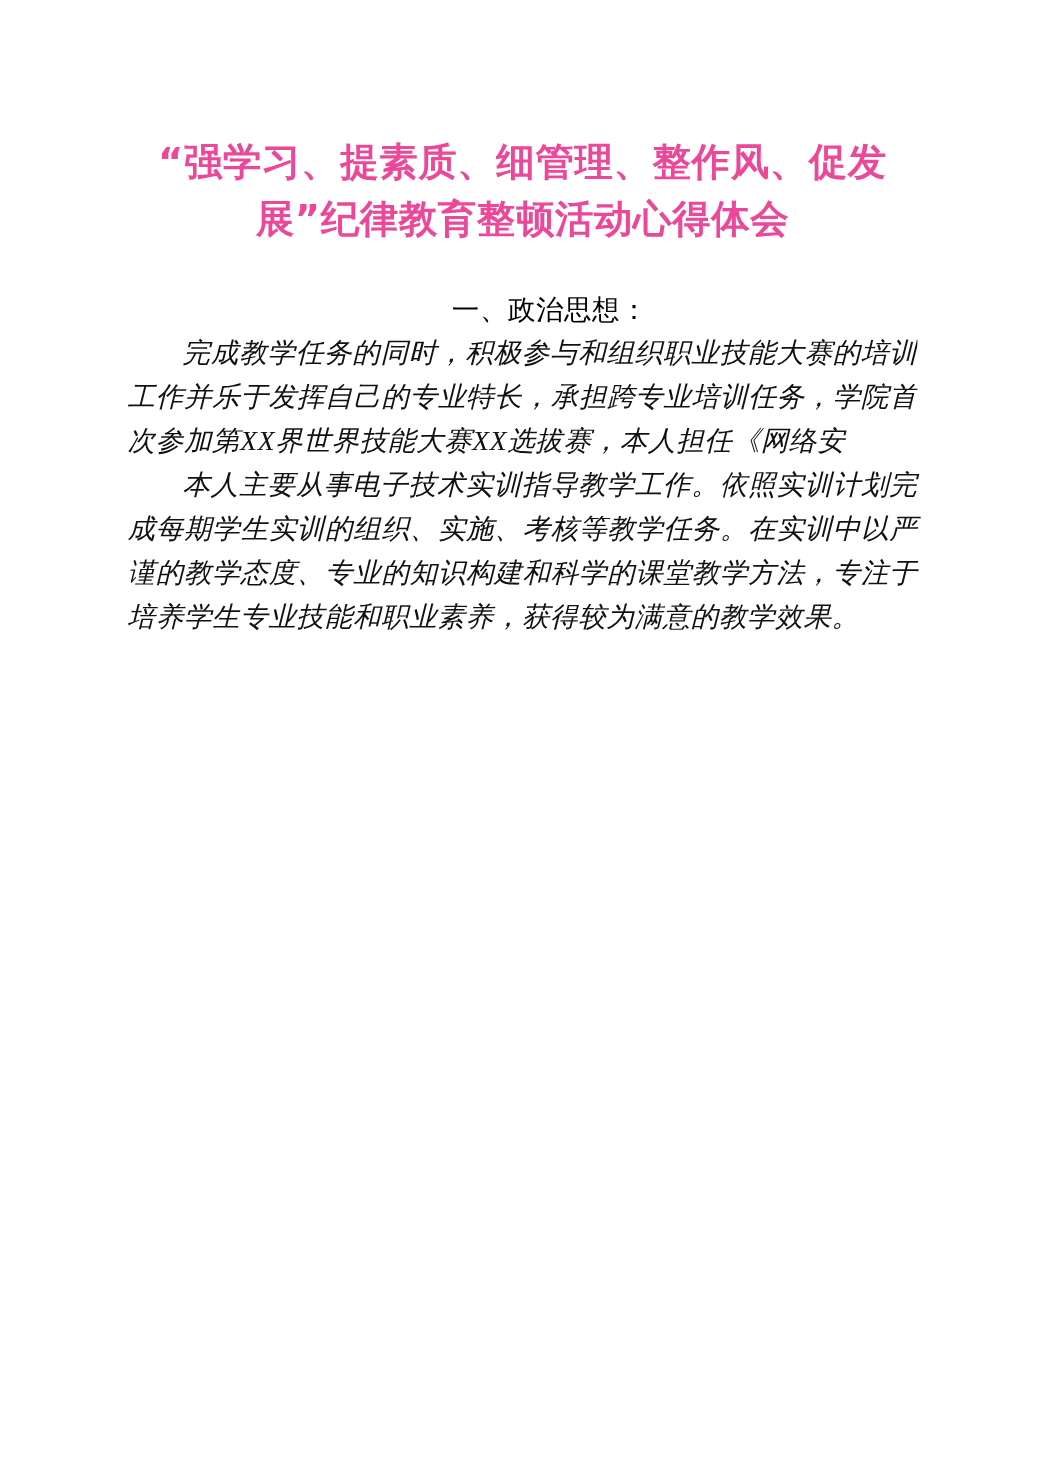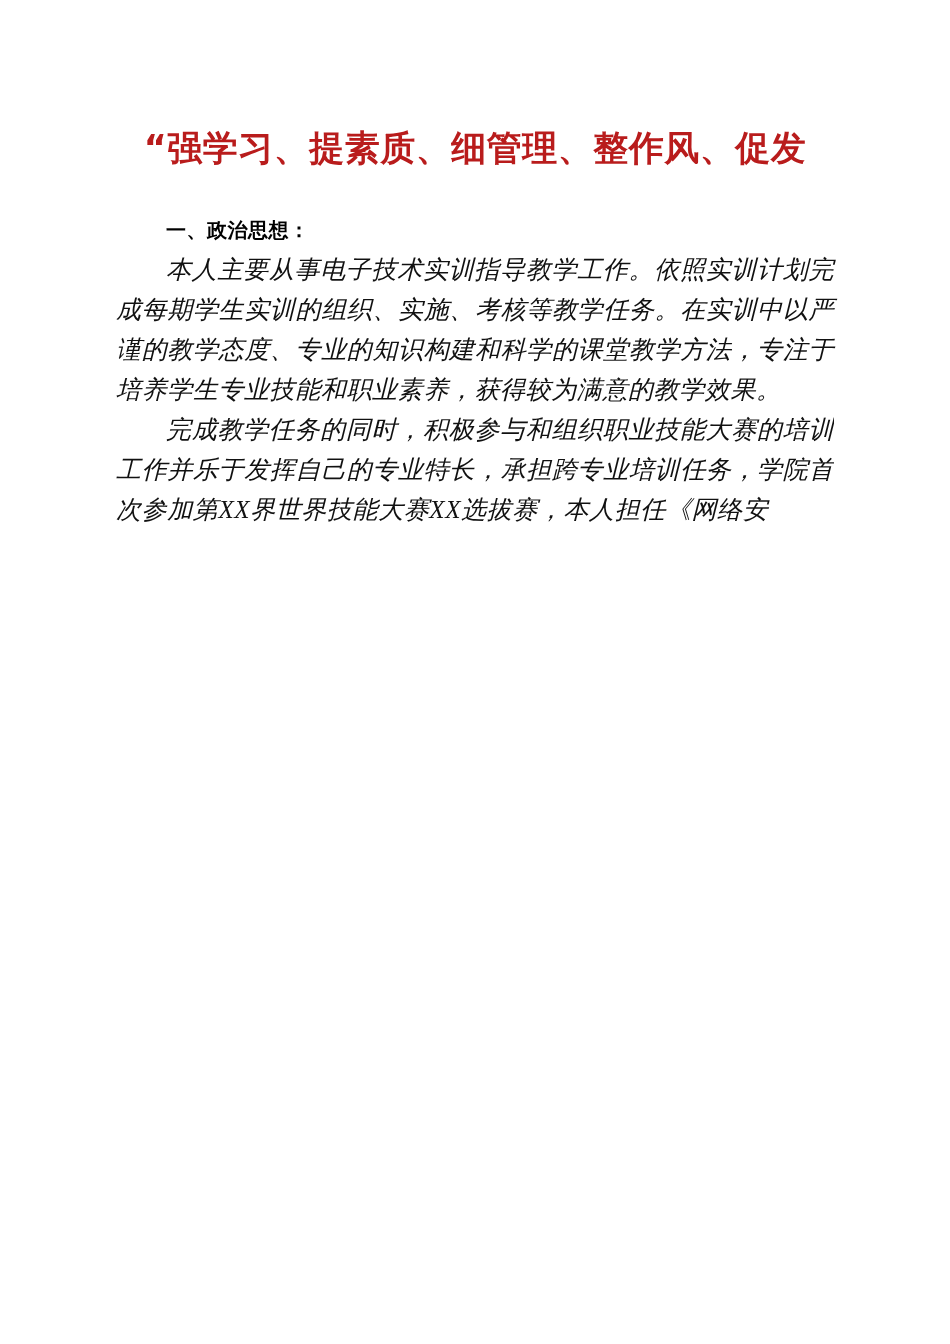--- a/index.html
+++ b/index.html
@@ -33,21 +33,21 @@
   
   .doc-title {
     margin: 0;
     padding-top: 122px;
     font-family: "DejaVu Sans", "Liberation Sans", sans-serif;
     font-weight: 700;
     font-size: 35px;
     line-height: 52px;
     text-align: center;
     letter-spacing: 0.5px;
-    color: #b91c1c;
+    color: #ec4899;
   }
 
   
   .body-block {
     margin-top: 36px;
   }
 
   p.para {
     margin: 0;
     font-family: "Liberation Serif", "DejaVu Serif", serif;
@@ -59,51 +59,52 @@
     letter-spacing: 0.6px;
     font-style: italic;
     font-weight: 300;
     -webkit-font-smoothing: antialiased;
     color: #111;
   }
 
   h2.section-heading {
     margin: 0;
     font-family: "DejaVu Sans", "Liberation Sans", sans-serif;
-    font-weight: 700;
-    font-size: 20px;
+    font-weight: 400;
+    font-size: 25px;
     line-height: 40px;
     text-indent: 50px;
-    text-align: left;
+    text-align: center;
     letter-spacing: 0.5px;
     color: #000;
   }
 
   
   .clipped {
     max-height: 128px;
     overflow: hidden;
   }
 </style>
 </head>
 <body>
 
 <div class="page">
   <div class="content">
 
     <h1 class="doc-title">
       <span style="display: block;">“强学习、提素质、细管理、整作风、促发</span>
+      <span style="display: block;">展”纪律教育整顿活动心得体会</span>
     </h1>
 
     <div class="body-block">
 
 
       <h2 class="section-heading">一、政治思想：</h2>
 
 
 
+      <p class="para clipped">完成教学任务的同时，积极参与和组织职业技能大赛的培训工作并乐于发挥自己的专业特长，承担跨专业培训任务，学院首次参加第XX界世界技能大赛XX选拔赛，本人担任《网络安</p>
+
       <p class="para">本人主要从事电子技术实训指导教学工作。依照实训计划完成每期学生实训的组织、实施、考核等教学任务。在实训中以严谨的教学态度、专业的知识构建和科学的课堂教学方法，专注于培养学生专业技能和职业素养，获得较为满意的教学效果。</p>
-
-      <p class="para clipped">完成教学任务的同时，积极参与和组织职业技能大赛的培训工作并乐于发挥自己的专业特长，承担跨专业培训任务，学院首次参加第XX界世界技能大赛XX选拔赛，本人担任《网络安</p>
 
     </div>
   </div>
 </div>
 
 </body></html>

